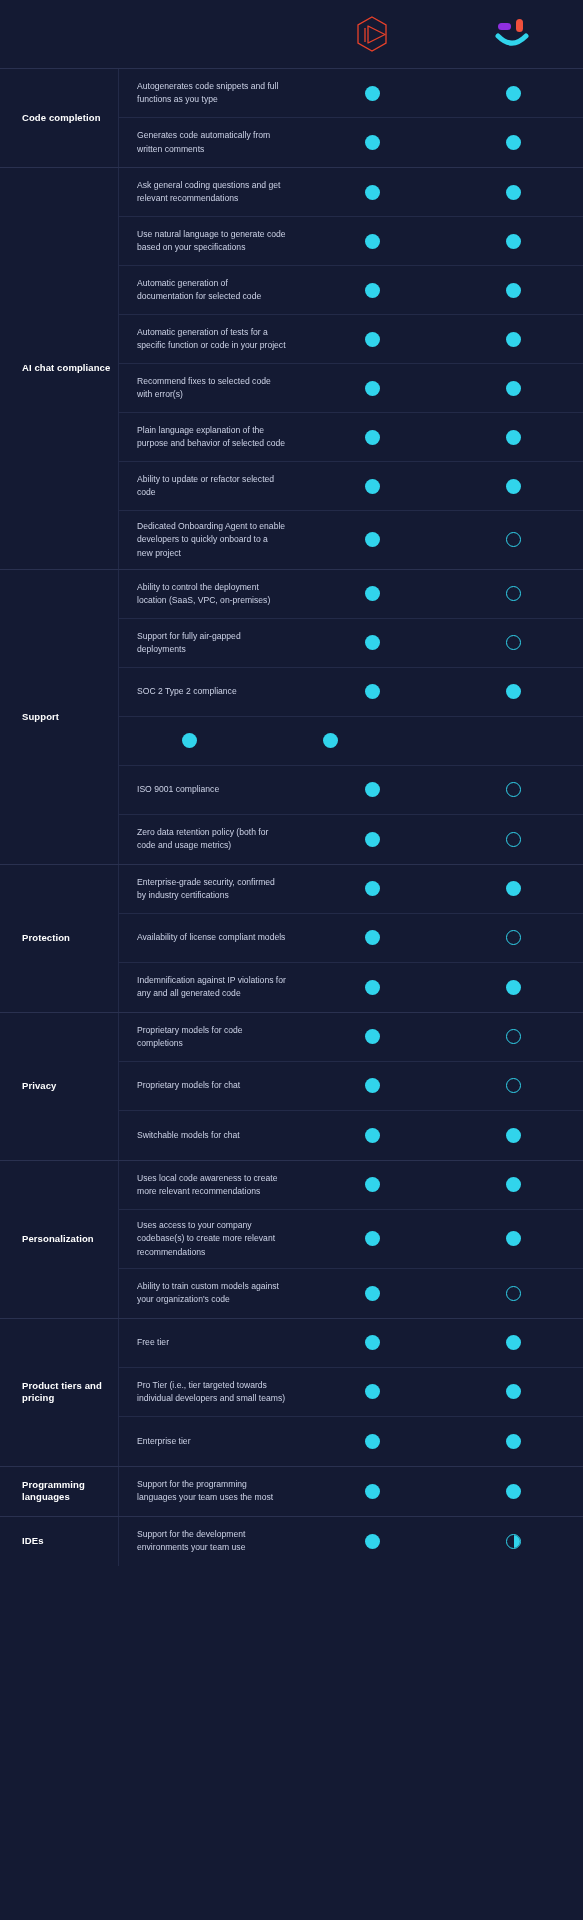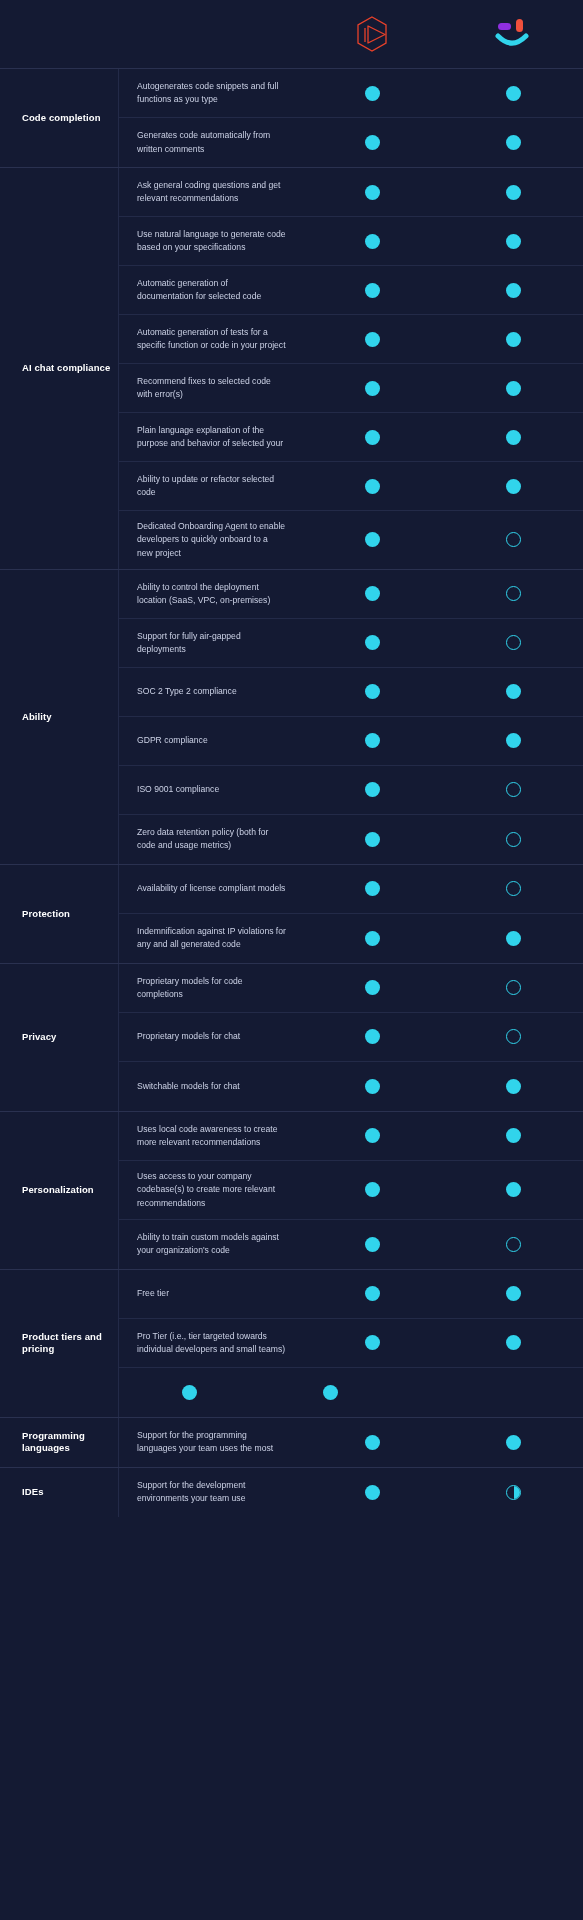--- a/index.html
+++ b/index.html
@@ -214,21 +214,21 @@
           <div class="row">
             <div class="cell-feature">Recommend fixes to selected code with error(s)</div>
             <div class="cell-mark">
               <span class="dot full"></span>
             </div>
             <div class="cell-mark">
               <span class="dot full"></span>
             </div>
           </div>
           <div class="row">
-            <div class="cell-feature">Plain language explanation of the purpose and behavior of selected your</div>
+            <div class="cell-feature">Plain language explanation of the purpose and behavior of selected code</div>
             <div class="cell-mark">
               <span class="dot full"></span>
             </div>
             <div class="cell-mark">
               <span class="dot full"></span>
             </div>
           </div>
           <div class="row">
             <div class="cell-feature">Ability to update or refactor selected code</div>
             <div class="cell-mark">
@@ -243,21 +243,21 @@
             <div class="cell-mark">
               <span class="dot full"></span>
             </div>
             <div class="cell-mark">
               <span class="dot empty"></span>
             </div>
           </div>
         </div>
       </div>
       <div class="group">
-        <div class="group-label">Ability</div>
+        <div class="group-label">Support</div>
         <div class="group-rows">
           <div class="row">
             <div class="cell-feature">Ability to control the deployment location (SaaS, VPC, on-premises)</div>
             <div class="cell-mark">
               <span class="dot full"></span>
             </div>
             <div class="cell-mark">
               <span class="dot empty"></span>
             </div>
           </div>
@@ -273,21 +273,20 @@
           <div class="row">
             <div class="cell-feature">SOC 2 Type 2 compliance</div>
             <div class="cell-mark">
               <span class="dot full"></span>
             </div>
             <div class="cell-mark">
               <span class="dot full"></span>
             </div>
           </div>
           <div class="row">
-            <div class="cell-feature">GDPR compliance</div>
             <div class="cell-mark">
               <span class="dot full"></span>
             </div>
             <div class="cell-mark">
               <span class="dot full"></span>
             </div>
           </div>
           <div class="row">
             <div class="cell-feature">ISO 9001 compliance</div>
             <div class="cell-mark">
@@ -305,20 +304,29 @@
             <div class="cell-mark">
               <span class="dot empty"></span>
             </div>
           </div>
         </div>
       </div>
       <div class="group">
         <div class="group-label">Protection</div>
         <div class="group-rows">
           <div class="row">
+            <div class="cell-feature">Enterprise-grade security, confirmed by industry certifications</div>
+            <div class="cell-mark">
+              <span class="dot full"></span>
+            </div>
+            <div class="cell-mark">
+              <span class="dot full"></span>
+            </div>
+          </div>
+          <div class="row">
             <div class="cell-feature">Availability of license compliant models</div>
             <div class="cell-mark">
               <span class="dot full"></span>
             </div>
             <div class="cell-mark">
               <span class="dot empty"></span>
             </div>
           </div>
           <div class="row">
             <div class="cell-feature">Indemnification against IP violations for any and all generated code</div>
@@ -410,20 +418,21 @@
           <div class="row">
             <div class="cell-feature">Pro Tier (i.e., tier targeted towards individual developers and small teams)</div>
             <div class="cell-mark">
               <span class="dot full"></span>
             </div>
             <div class="cell-mark">
               <span class="dot full"></span>
             </div>
           </div>
           <div class="row">
+            <div class="cell-feature">Enterprise tier</div>
             <div class="cell-mark">
               <span class="dot full"></span>
             </div>
             <div class="cell-mark">
               <span class="dot full"></span>
             </div>
           </div>
         </div>
       </div>
       <div class="group">

